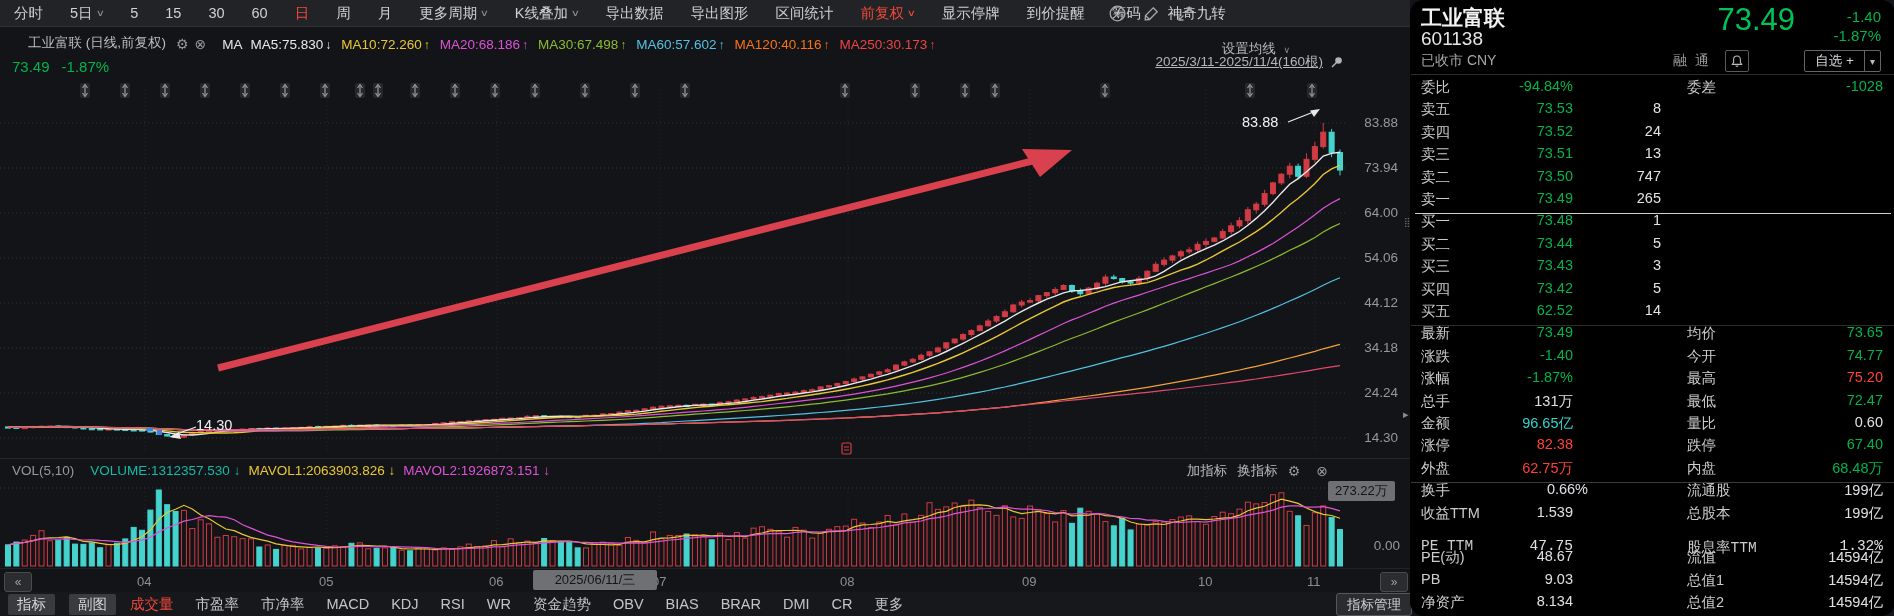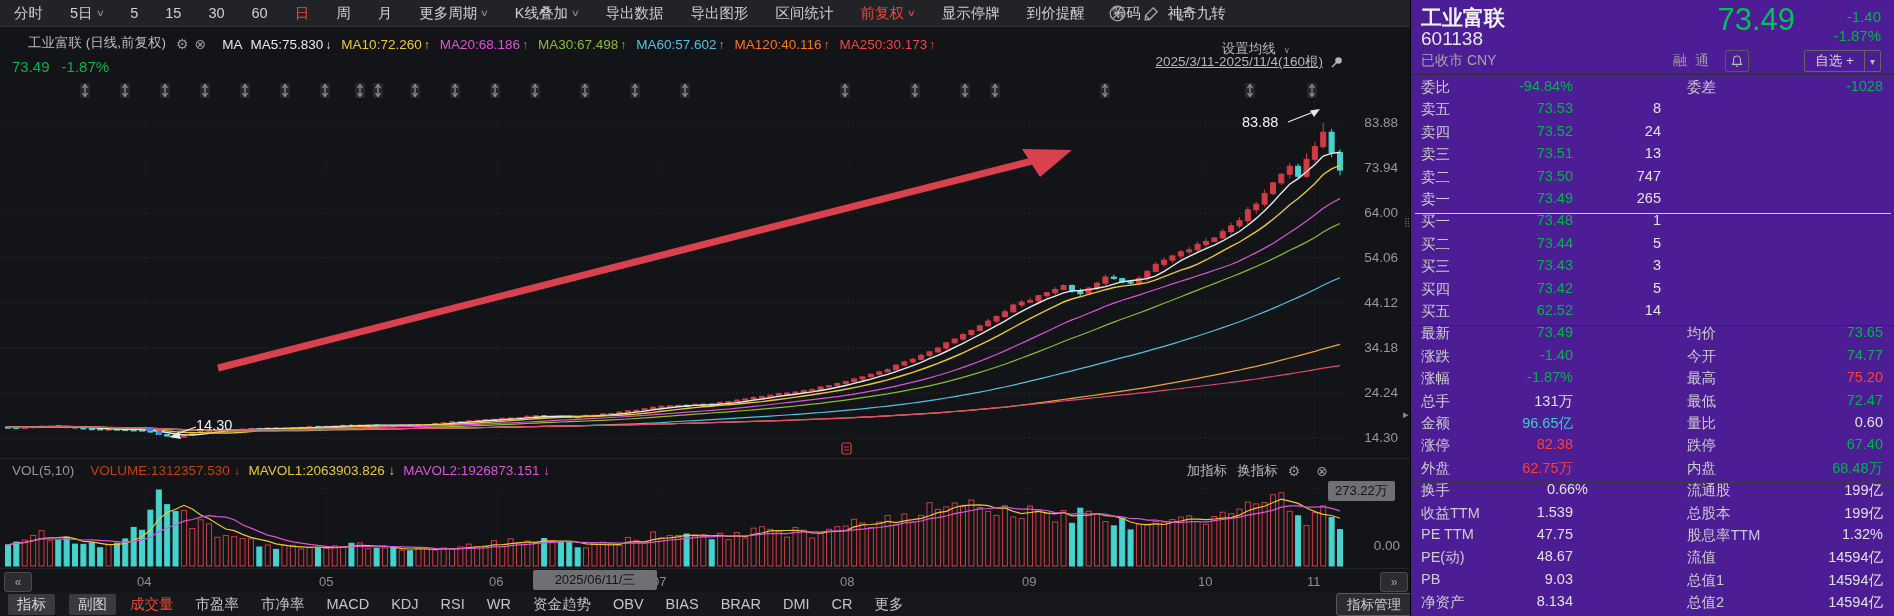--- a/index.html
+++ b/index.html
@@ -49,21 +49,21 @@
   #tabs{position:absolute;left:0;top:592px;width:1410px;height:24px;background:#17181b;display:flex;align-items:center;padding-left:8px;box-sizing:border-box;}
   .tab{font-size:14.5px;color:#c3c4c7;margin-right:22px;white-space:nowrap;}
   .tab.boxed{background:#3a3b3f;color:#d3d4d6;border-radius:2px;padding:1px 9px;margin-right:14px;}
   .tab.red{color:#f0483a;}
   .helpcirc{display:inline-block;width:14px;height:14px;border:1px solid #8b8c90;border-radius:50%;color:#8b8c90;
             font-size:10px;text-align:center;line-height:14px;margin-left:4px;vertical-align:-2px;}
   #tabs-right{position:absolute;left:892px;top:592px;height:24px;display:flex;align-items:center;}
   #manage-btn{position:absolute;left:1336px;top:593px;width:74px;height:21px;background:#2b2c30;border:1px solid #55575b;
               border-radius:3px;color:#d0d1d4;font-size:13.5px;display:flex;align-items:center;justify-content:center;}
   
-  #panel{position:absolute;left:1410px;top:0;width:484px;height:616px;background:#4c1d95;border-left:1px solid #000;}
+  #panel{position:absolute;left:1410px;top:0;width:484px;height:616px;background:#000000;border-left:1px solid #000;border-radius:14px;}
   #p-title{position:absolute;left:10px;top:4px;font-size:21px;font-weight:bold;color:#f2f3f5;}
   #p-code{position:absolute;left:10px;top:28px;font-size:19px;color:#e4e5e7;}
   #p-price{position:absolute;right:100px;top:2px;font-size:31px;color:#00c257;}
   #p-chg{position:absolute;right:14px;top:7px;font-size:15px;color:#00b34d;text-align:right;line-height:19px;}
   #p-status{position:absolute;left:10px;top:52px;font-size:14px;color:#a6a7aa;}
   #p-mt{position:absolute;right:178px;top:52px;font-size:14px;color:#9b9c9f;letter-spacing:8px;}
   #bell-box{position:absolute;right:146px;top:50px;width:22px;height:20px;border:1px solid #595a5e;border-radius:2px;
             display:flex;align-items:center;justify-content:center;}
   #zixuan{position:absolute;right:14px;top:50px;height:20px;border:1px solid #63646a;border-radius:2px;display:flex;align-items:center;font-size:13.5px;color:#d6d7da;}
   #zixuan .zx-main{padding:0 10px;}
@@ -682,21 +682,21 @@
         <div class="axis-label" style="left: 1342px; top: 160px;">73.94</div>
         <div class="axis-label" style="left: 1342px; top: 205px;">64.00</div>
         <div class="axis-label" style="left: 1342px; top: 250px;">54.06</div>
         <div class="axis-label" style="left: 1342px; top: 295px;">44.12</div>
         <div class="axis-label" style="left: 1342px; top: 340px;">34.18</div>
         <div class="axis-label" style="left: 1342px; top: 385px;">24.24</div>
         <div class="axis-label" style="left: 1342px; top: 430px;">14.30</div>
       </div>
     <div id="vol-header">
         <span class="vh-item" style="color: rgb(151, 152, 155);">VOL(5,10)</span>
-        <span class="vh-item" style="color: #c2410c; margin-left: 8px;">VOLUME:1312357.530 ↓</span>
+        <span class="vh-item" style="color: #14b8a6; margin-left: 8px;">VOLUME:1312357.530 ↓</span>
         <span class="vh-item" style="color: rgb(233, 199, 51);">MAVOL1:2063903.826 ↓</span>
         <span class="vh-item" style="color: rgb(221, 82, 214);">MAVOL2:1926873.151 ↓</span>
       </div>
     <div id="vh-right">
       <span>加指标</span>
       <span>换指标</span>
       <span class="hicon">⚙</span>
       <span class="hicon">⊗</span>
     </div>
     <svg id="vol-svg" width="1345" height="84">
@@ -1039,21 +1039,21 @@
           <span class="p-v1 vw" style="left: 75px; width: 102px;">0.66%</span>
           <span class="p-l2">流通股</span>
           <span class="p-v2 vw">199亿</span>
         </div>
         <div class="p-row" style="top: 503.6px;">
           <span class="p-l1">收益TTM</span>
           <span class="p-v1 vw" style="left: 60px; width: 102px;">1.539</span>
           <span class="p-l2">总股本</span>
           <span class="p-v2 vw">199亿</span>
         </div>
-        <div class="p-row" style="top: 526px;">
+        <div class="p-row" style="top: 538px; font-family: Liberation Mono, monospace;">
           <span class="p-l1">PE TTM</span>
           <span class="p-v1 vw" style="left: 60px; width: 102px;">47.75</span>
           <span class="p-l2">股息率TTM</span>
           <span class="p-v2 vw">1.32%</span>
         </div>
         <div class="p-row" style="top: 548.4px;">
           <span class="p-l1">PE(动)</span>
           <span class="p-v1 vw" style="left: 60px; width: 102px;">48.67</span>
           <span class="p-l2">流值</span>
           <span class="p-v2 vw">14594亿</span>

